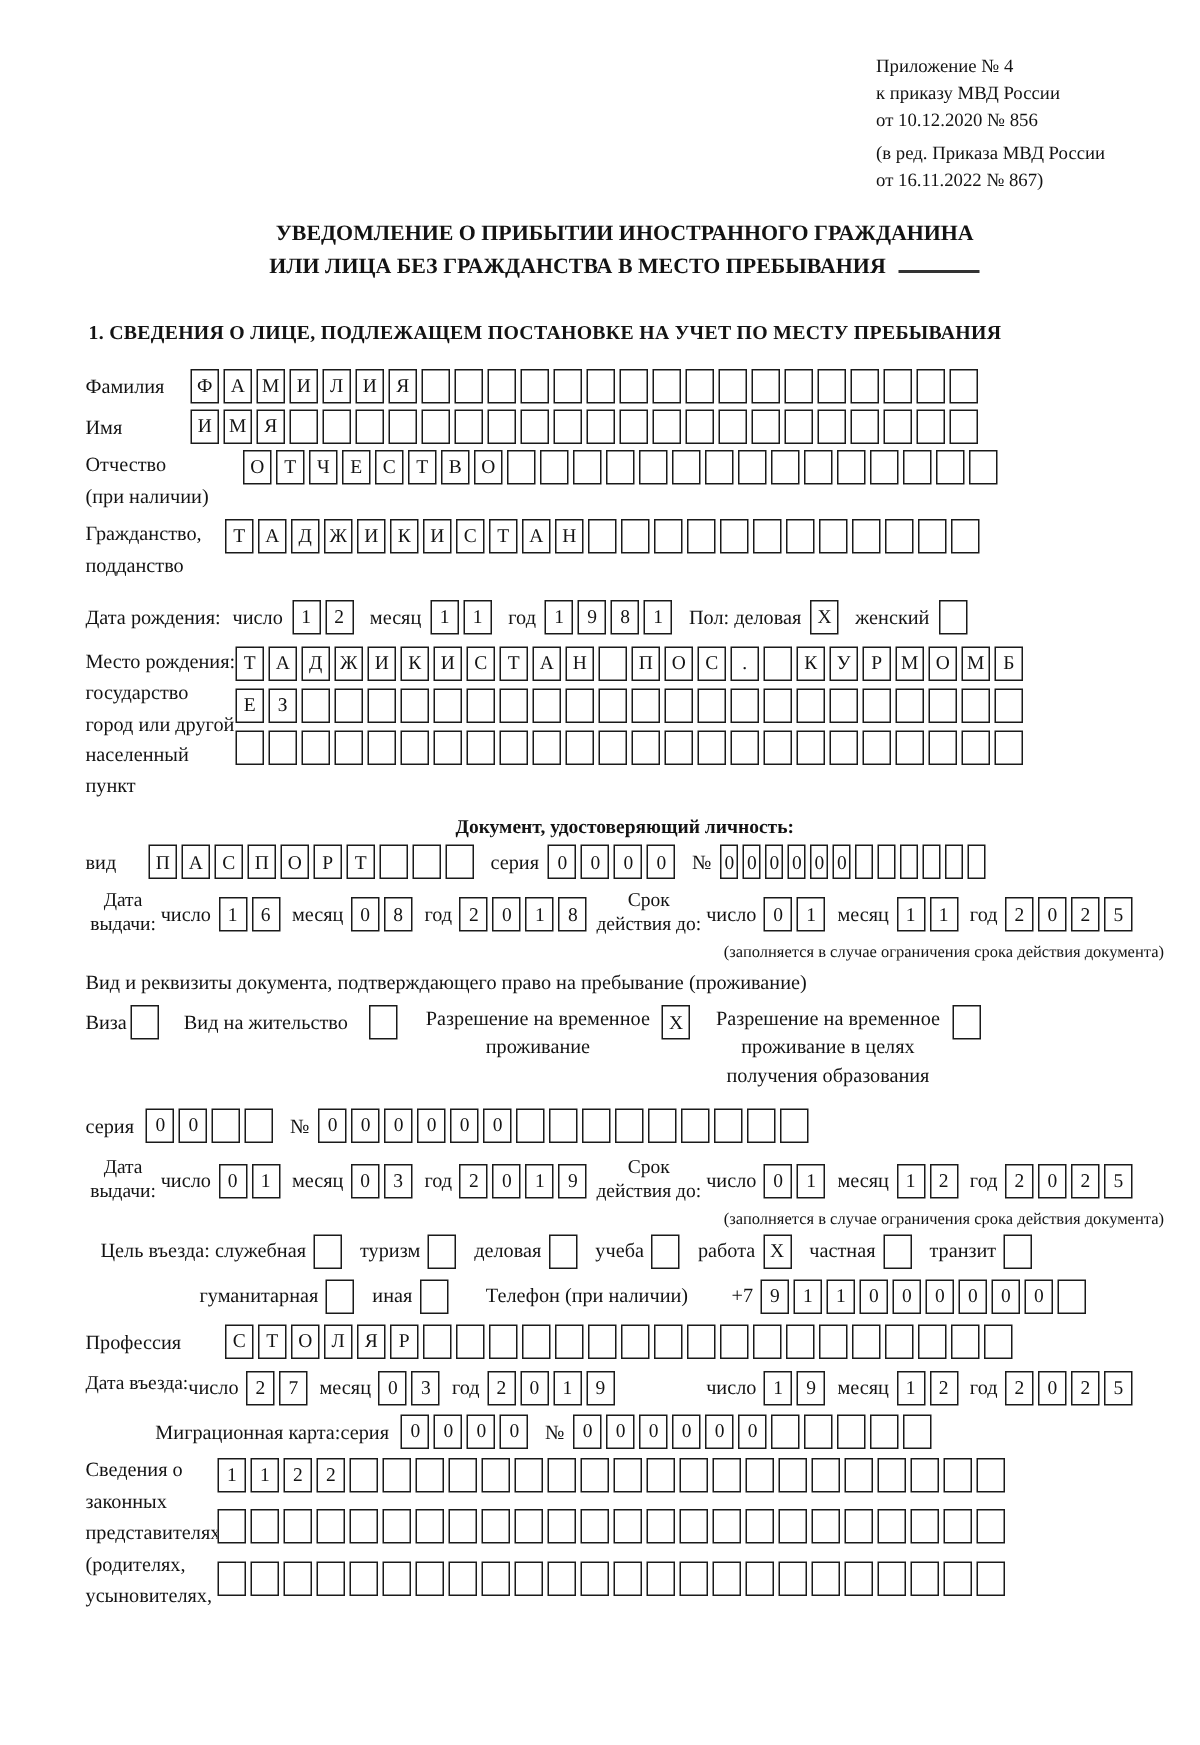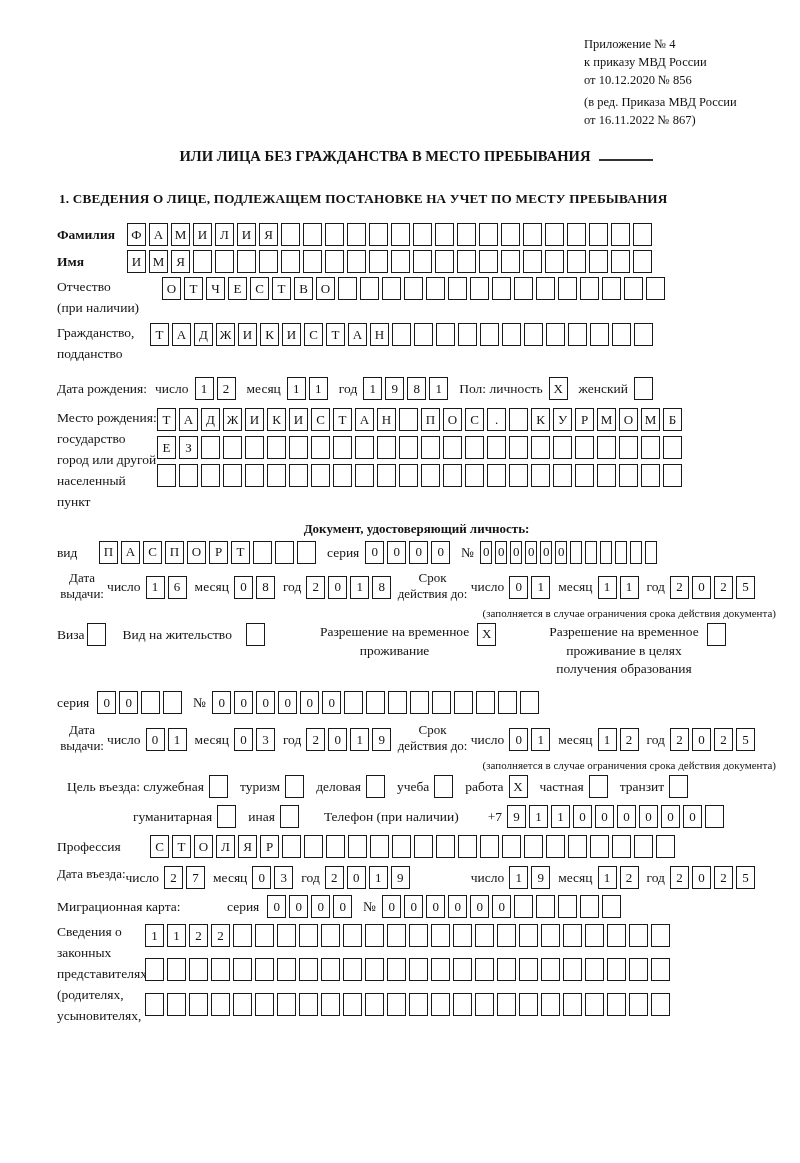--- a/index.html
+++ b/index.html
@@ -27,21 +27,21 @@
   .lbl2 { flex: 0 0 auto; line-height: 1.55; }
   .cells { display: flex; flex: 0 0 auto; }
   .cell {
     width: 19px; height: 23px; border: 1.7px solid #1a1a1a; margin-right: 3px;
     display: inline-flex; align-items: center; justify-content: center;
     font-size: 13px; background: #fff; flex: 0 0 auto;
   }
   .narrow .cell { width: 12px; }
   .mb8 { margin-bottom: 8px; } .mb12 { margin-bottom: 12px; }
   .inline-gap { margin: 4px 6px 0 8px; }
-  .w70 { width: 70px; font-weight: bold; } .w105 { width: 105px; } .w93 { width: 93px; }
+  .w70 { width: 70px; } .w105 { width: 105px; } .w93 { width: 93px; }
   .w100 { width: 100px; } .w42 { width: 42px; } .w170 { width: 170px; } .w88 { width: 88px; }
   .colstack { display: flex; flex-direction: column; }
   .colstack .cells { margin-bottom: 5px; }
 
   
   .doc-head { text-align: center; font-weight: bold; font-size: 13px; margin: 8px 0 4px; }
 
   
   .dates-pair { display: flex; justify-content: space-between; margin: 6px 0 2px; }
   .date-col { display: flex; flex-direction: row; }
@@ -50,21 +50,21 @@
   .date-line { display: flex; align-items: center; }
   .date-line .t { margin: 0 5px; }
   .date-line .t:first-child { margin-left: 0; }
   .date-note { font-size: 11px; text-align: right; margin: 1px 0 4px; }
 
   
   .plain { margin: 4px 0 2px; line-height: 1.55; }
   .res-opts { display: flex; align-items: flex-start; margin: 4px 0 12px; }
   .opt { display: flex; align-items: flex-start; }
   .opt-lbl { margin-right: 8px; padding-top: 4px; }
-  .opt-lines { text-align: center; line-height: 1.4; margin-right: 8px; margin-left: 36px; }
+  .opt-lines { text-align: center; line-height: 1.4; margin-right: 8px; }
 
   
   .purpose-line { display: flex; align-items: center; margin-bottom: 7px; }
   .purpose-line .t { margin: 0 5px 0 9px; }
   .purpose-line .t:first-child { margin-left: 10px; }
   .indent { margin-left: 66px; }
 </style>
 </head>
 <body>
 
@@ -72,20 +72,21 @@
 
   <div class="hdr">
     <div>Приложение № 4</div>
     <div>к приказу МВД России</div>
     <div>от 10.12.2020 № 856</div>
     <div class="hdr-gap">(в ред. Приказа МВД России</div>
     <div>от 16.11.2022 № 867)</div>
   </div>
 
   <div class="title">
+    <div>УВЕДОМЛЕНИЕ О ПРИБЫТИИ ИНОСТРАННОГО ГРАЖДАНИНА</div>
     <div>
       <span>ИЛИ ЛИЦА БЕЗ ГРАЖДАНСТВА В МЕСТО ПРЕБЫВАНИЯ</span><span class="blank-line"></span>
     </div>
   </div>
 
   <div class="sec-head">1. СВЕДЕНИЯ О ЛИЦЕ, ПОДЛЕЖАЩЕМ ПОСТАНОВКЕ НА УЧЕТ ПО МЕСТУ ПРЕБЫВАНИЯ</div>
 
   <div class="row">
     <span class="lbl w70">Фамилия</span>
     <span class="cells">
@@ -222,21 +223,21 @@
         <span class="cell">1</span>
         <span class="cell">1</span>
       </span>
     <span class="lbl inline-gap" style="padding-top:0">год</span>
     <span class="cells">
         <span class="cell">1</span>
         <span class="cell">9</span>
         <span class="cell">8</span>
         <span class="cell">1</span>
       </span>
-    <span class="lbl inline-gap" style="padding-top:0">Пол: личность</span>
+    <span class="lbl inline-gap" style="padding-top:0">Пол: деловая</span>
     <span class="cells">
         <span class="cell">X</span>
       </span>
     <span class="lbl inline-gap" style="padding-top:0">женский</span>
     <span class="cells">
         <span class="cell"></span>
       </span>
   </div>
 
   <div class="row">
@@ -409,20 +410,21 @@
             <span class="cell">0</span>
             <span class="cell">2</span>
             <span class="cell">5</span>
           </span>
       </div>
     </div>
   </div>
   <div class="date-note">(заполняется в случае ограничения срока действия документа)</div>
 
   <div class="plain">
+    <div>Вид и реквизиты документа, подтверждающего право на пребывание (проживание)</div>
   </div>
   <div class="res-opts">
     <span class="opt" style="margin-right:14px;">
       <span class="opt-lbl" style="margin-right:2px;">Виза</span>
       <span class="cells">
           <span class="cell"></span>
         </span>
     </span>
     <span class="opt" style="margin-right:16px;">
       <span class="opt-lbl" style="margin-right:14px;">Вид на жительство</span>
@@ -651,21 +653,21 @@
         <span class="cells">
             <span class="cell">2</span>
             <span class="cell">0</span>
             <span class="cell">2</span>
             <span class="cell">5</span>
           </span>
       </div>
     </div>
   </div>
 
-  <div class="row" style="margin-top:6px;">
+  <div class="row" style="margin-top:6px;text-align:right;">
     <span class="lbl w170">Миграционная карта:</span>
     <span class="lbl" style="margin-right:8px;">серия</span>
     <span class="cells">
         <span class="cell">0</span>
         <span class="cell">0</span>
         <span class="cell">0</span>
         <span class="cell">0</span>
       </span>
     <span class="lbl inline-gap" style="padding-top:0">№</span>
     <span class="cells">

